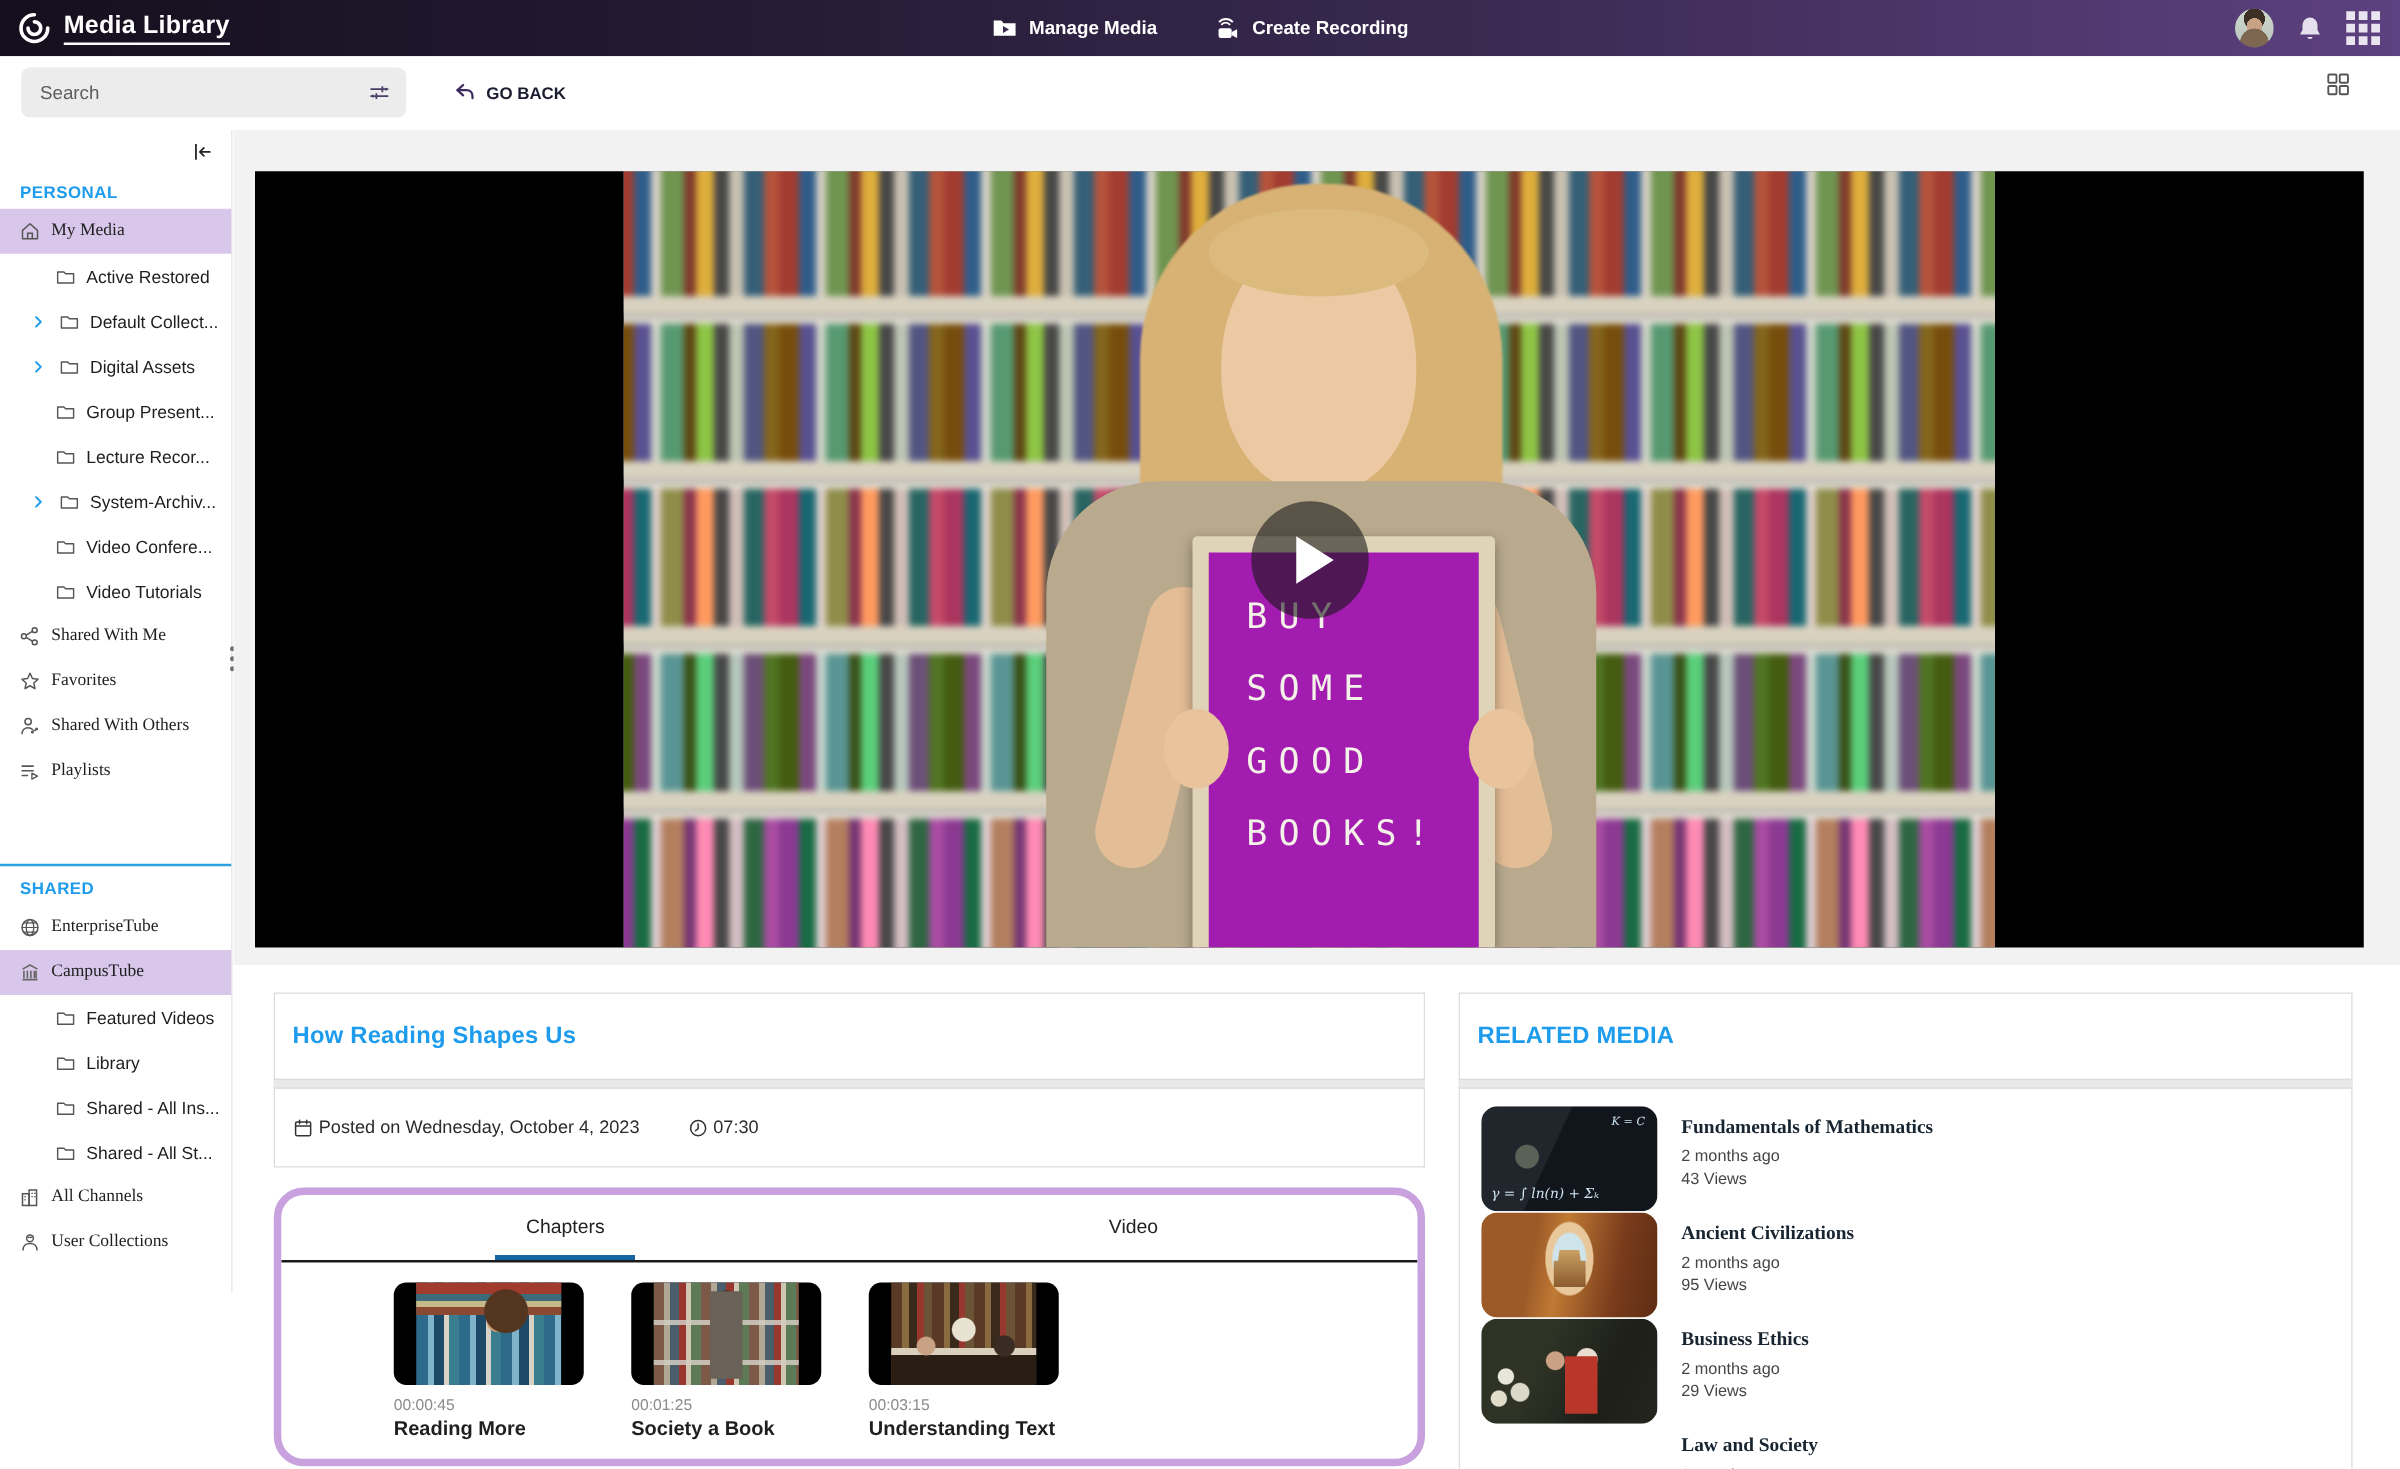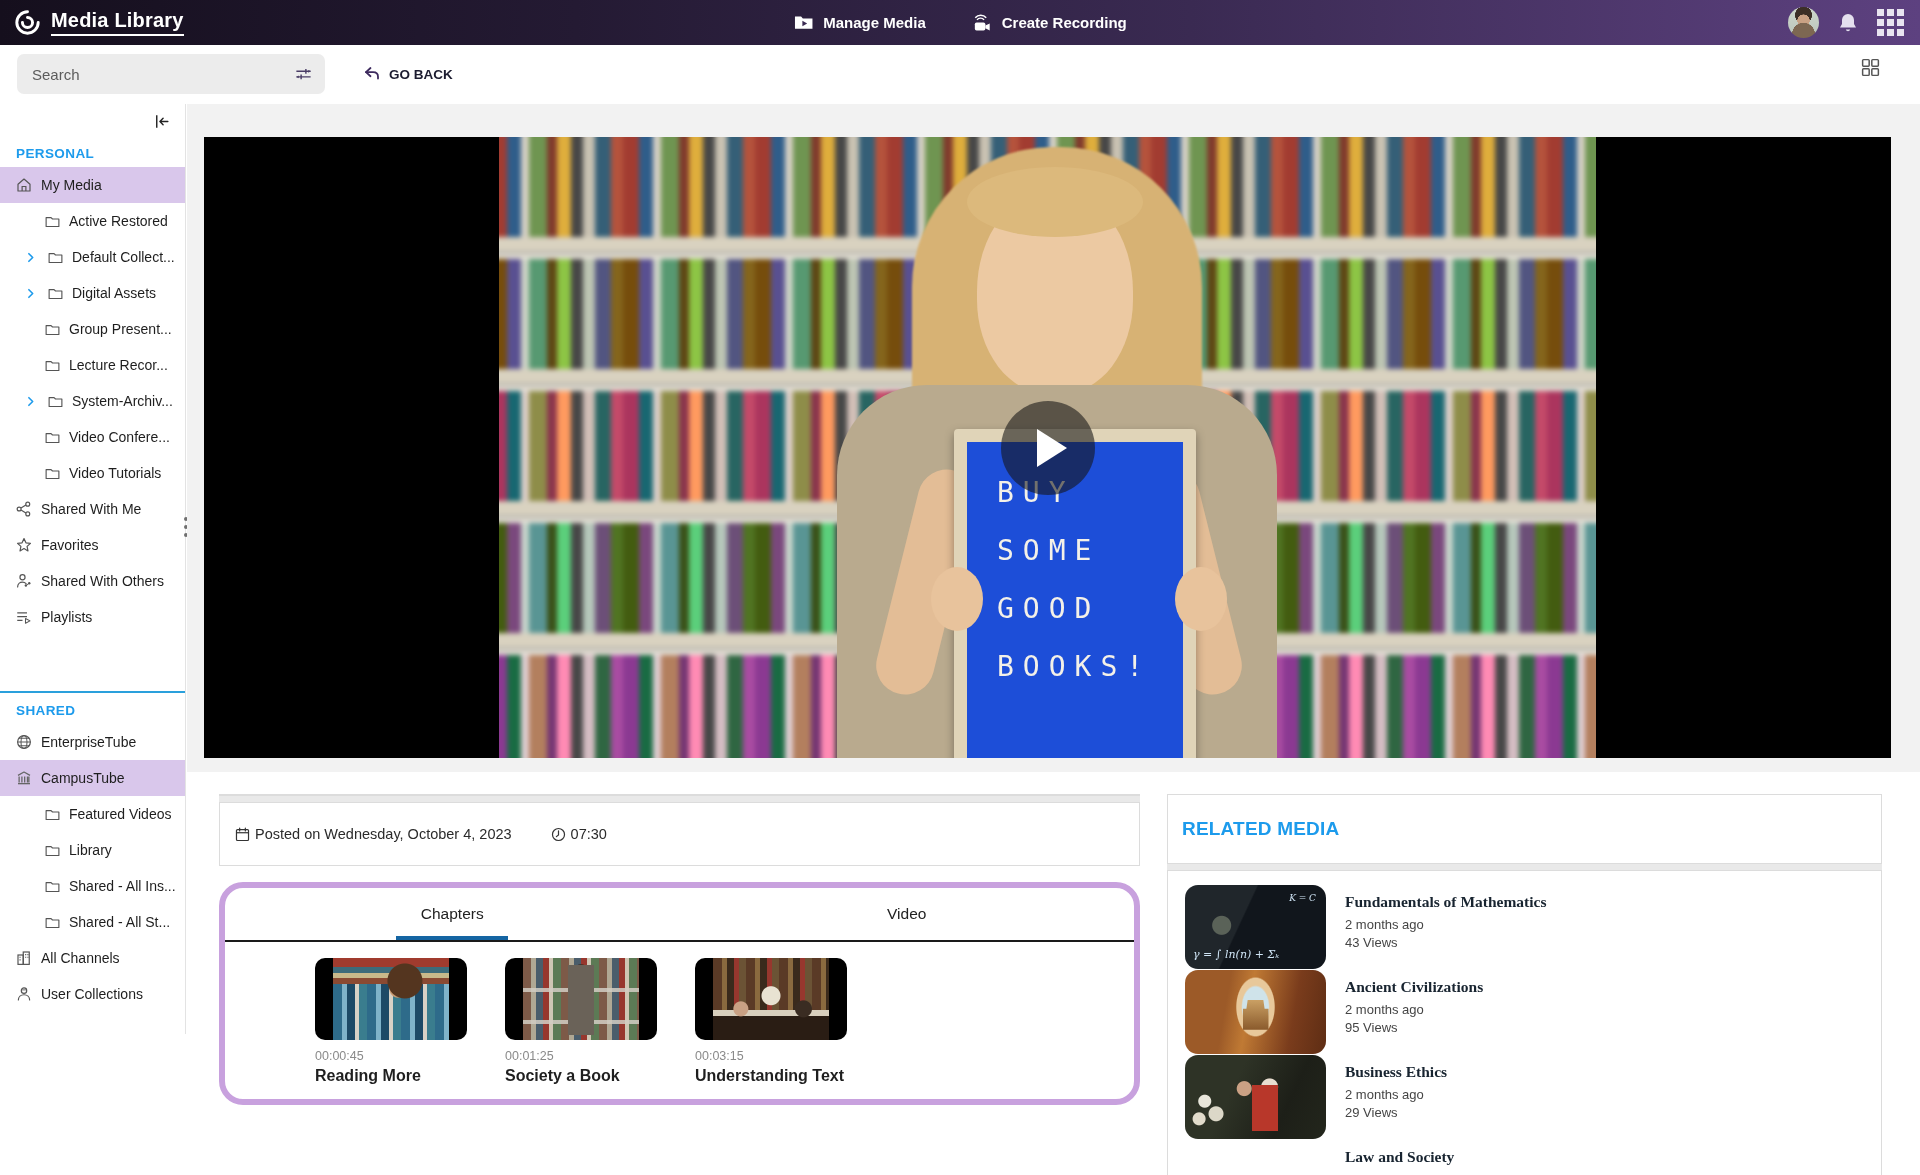--- a/index.html
+++ b/index.html
@@ -52,21 +52,21 @@
   .sidebar { position:absolute; left:0; top:104px; width:186px; height:930px;
     background:#fff; border-right:1px solid #e3e3e3; font-size:14px; color:#1e1e1e; }
   .collapse-row { height:34px; display:flex; justify-content:flex-end;
     align-items:center; padding-right:14px; }
   .collapse-row svg { cursor:pointer; }
   .side-header { color:#1d9bec; font-weight:bold; font-size:13.5px;
     letter-spacing:.4px; padding:8px 0 6px 16px; }
   .srow { height:36px; display:flex; align-items:center; cursor:pointer; }
   .srow.active { background:#d9c7eb; }
   .srow .lbl { white-space:nowrap; }
-  .pad-top { padding-left:15px; gap:8px; }
+  .pad-top { padding-left:15px; gap:8px;font-family:Liberation Serif, serif; }
   .pad-child { padding-left:44px; gap:8px; }
   .pad-child.haschev { padding-left:24px; }
   .chev { color:#1d9bec; display:flex; margin-right:2px; }
   .sideicon { color:#555; display:flex; flex:none; }
   .blue-divider { height:2px; background:#2aa0dc; margin-top:56px; }
   .shared-gap { margin-top:2px; }
   .resize-handle { position:absolute; left:181px; top:512px; width:10px; height:30px;
     display:flex; flex-direction:column; align-items:center; justify-content:center;
     gap:4px; cursor:col-resize; }
   .resize-handle i { width:4px; height:4px; border-radius:50%; background:#6f6f6f; }
@@ -100,21 +100,21 @@
     background:#ecc9a2; border-radius:50% 50% 46% 46%; }
   .fringe { position:absolute; left:468px; top:30px; width:176px; height:70px;
     background:#dcb97c; border-radius:50%; }
   .shirt { position:absolute; left:338px; top:248px; width:440px; height:380px;
     background:#b9aa8e; border-radius:90px 90px 0 0; }
   .arm { position:absolute; width:58px; height:230px; background:#e3bd96;
     border-radius:30px; }
   .arm.left { left:398px; top:330px; transform:rotate(14deg); }
   .arm.right { left:664px; top:330px; transform:rotate(-14deg); }
   .letterboard { position:absolute; left:455px; top:292px; width:242px; height:356px;
-    background:#1d4ed8; border:13px solid #e0d4b8; border-radius:4px;
+    background:#a21caf; border:13px solid #e0d4b8; border-radius:4px;
     box-shadow:0 4px 10px rgba(0,0,0,.35); padding:22px 0 0 30px; }
   .letterboard .line { display:block; color:#f4f1e8;
     font-family:"DejaVu Sans Mono", monospace; font-size:28px; letter-spacing:9px;
     line-height:58px; }
   .hand { position:absolute; width:52px; height:64px; background:#e8c39c; border-radius:50%; }
   .hand.hl { left:432px; top:430px; } .hand.hr { left:676px; top:430px; }
   .play-overlay { position:absolute; left:50%; top:50%; transform:translate(-50%,-50%);
     width:94px; height:94px; border-radius:50%; background:rgba(20,20,20,.58);
     display:flex; align-items:center; justify-content:center; cursor:pointer; }
   .play-overlay .tri { width:0; height:0; border-left:30px solid #fff;
@@ -634,20 +634,23 @@
       <div class="play-overlay">
         <div class="tri"></div>
       </div>
     </div>
   </div>
 
   <div class="cards">
 
     <div class="left-col">
       <div class="card">
+        <div class="card-head">
+          <span class="card-title">How Reading Shapes Us</span>
+        </div>
         <div class="card-div"></div>
         <div class="posted-row">
           <span class="meta-pair">
             <span class="meta-ic">
                 <svg class="ic" width="17" height="17">
                   <use href="#i-calendar"></use>
                 </svg>
               </span>
             <span>Posted on Wednesday, October 4, 2023</span>
           </span>

